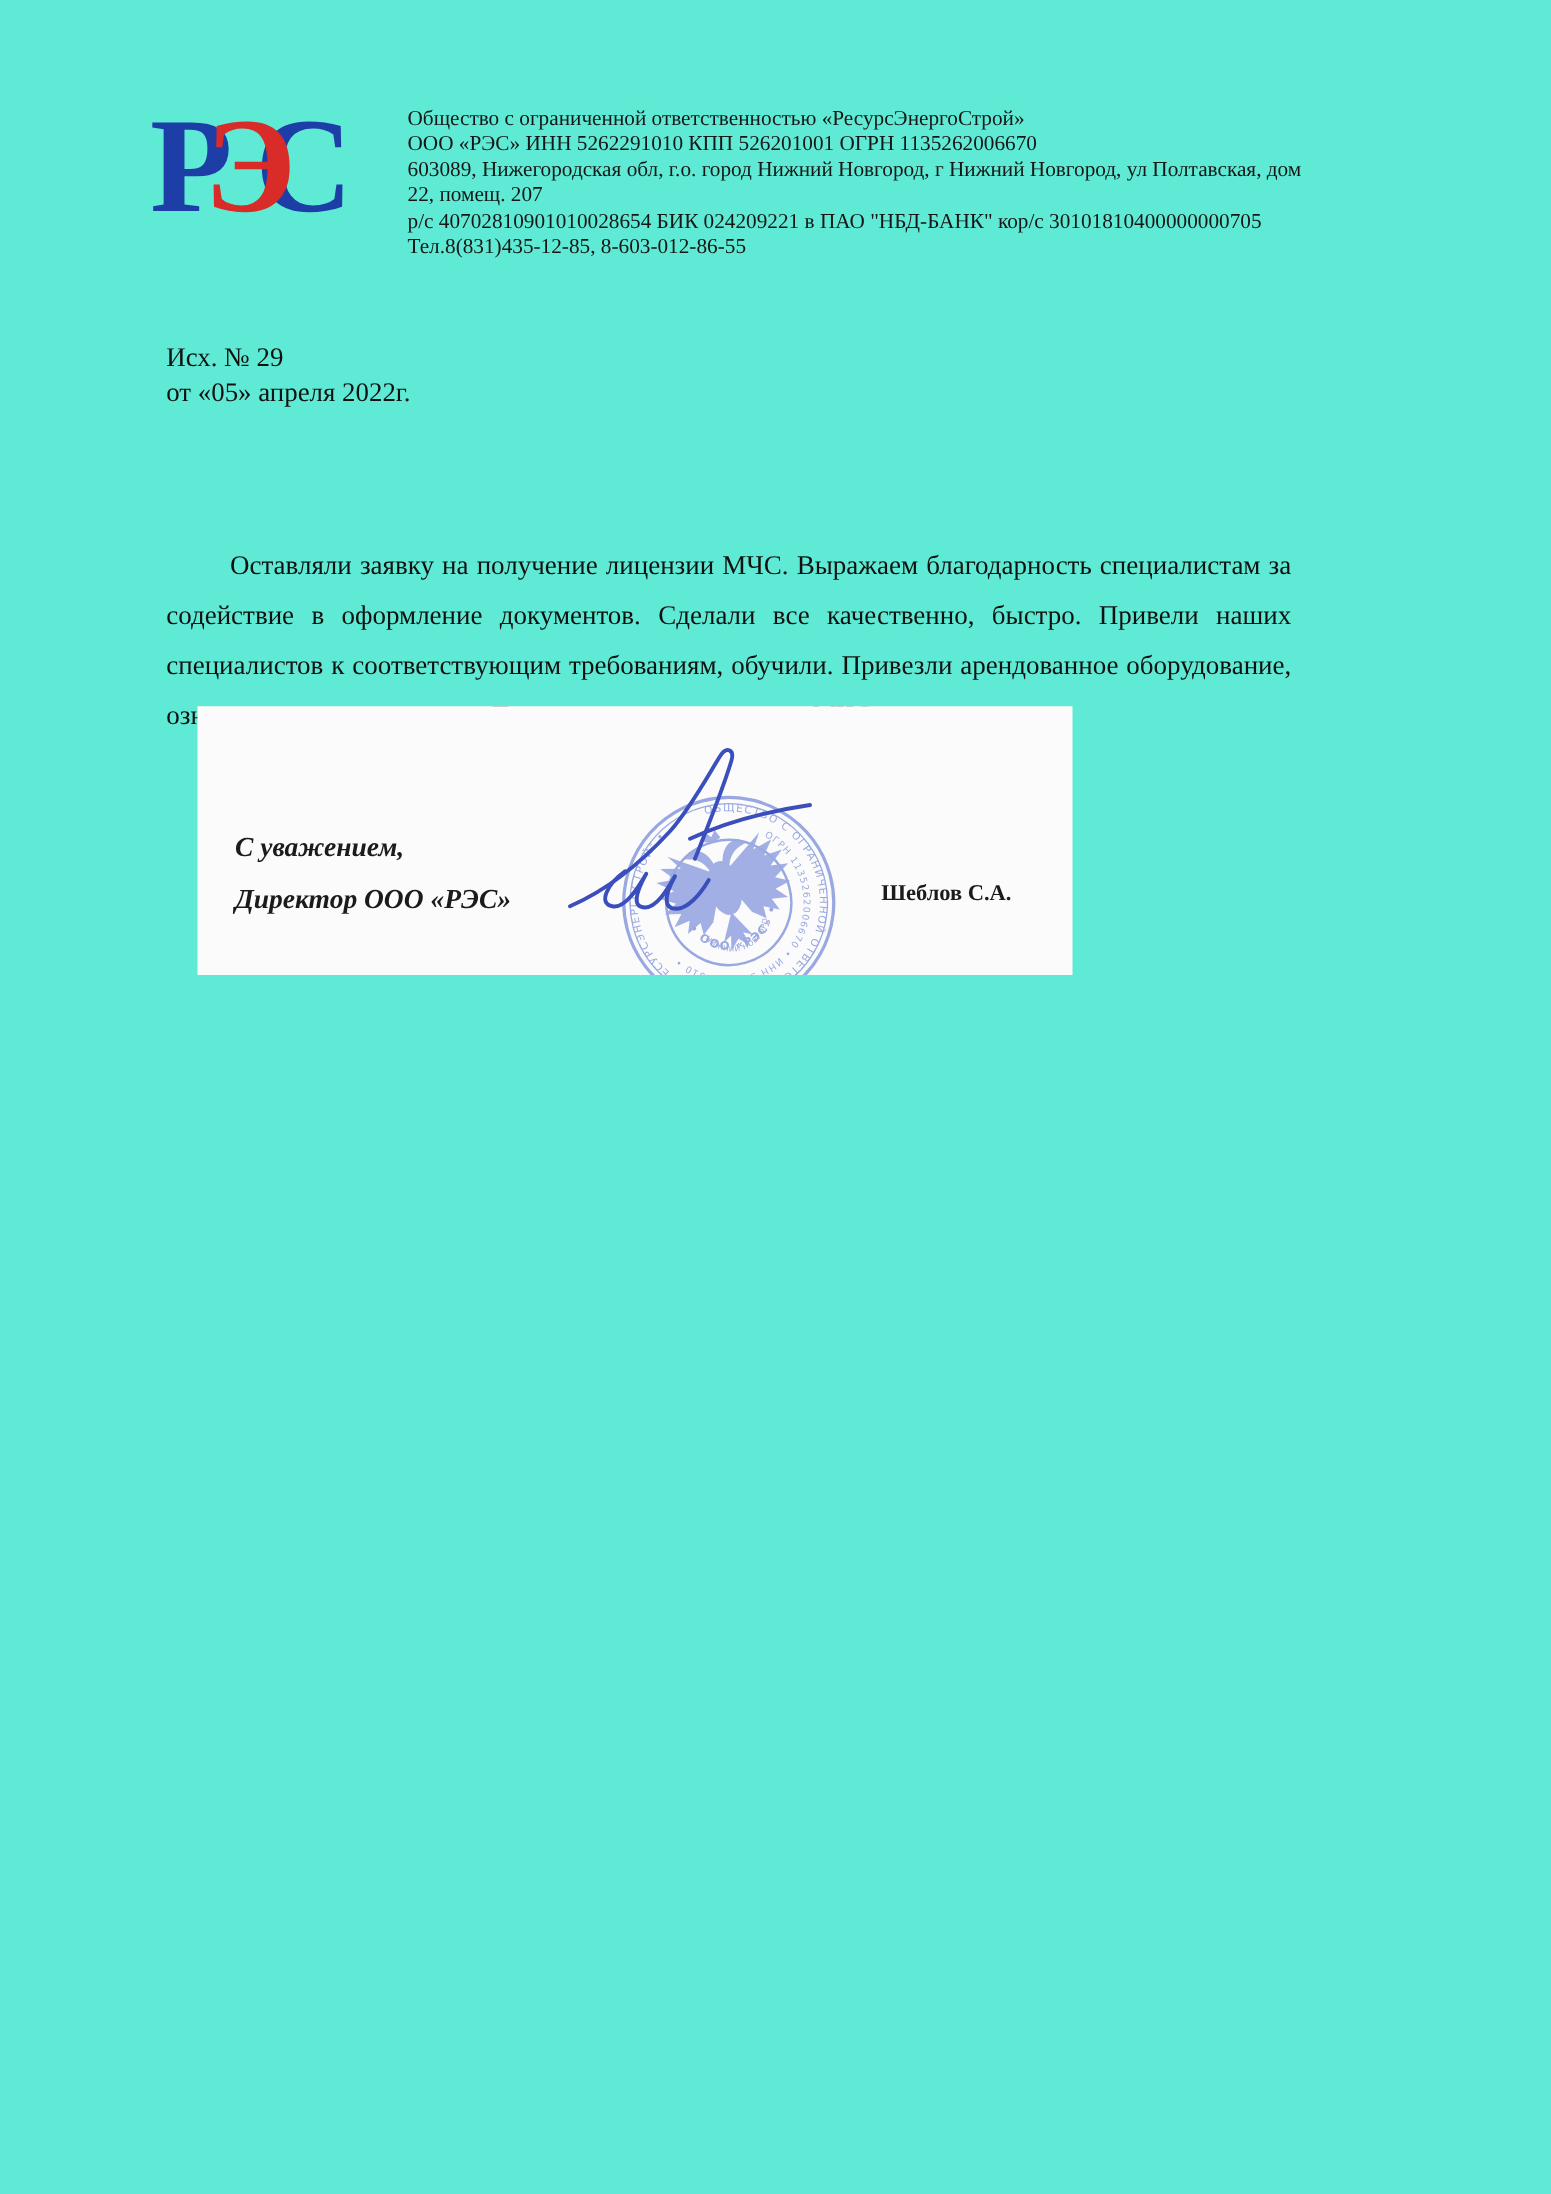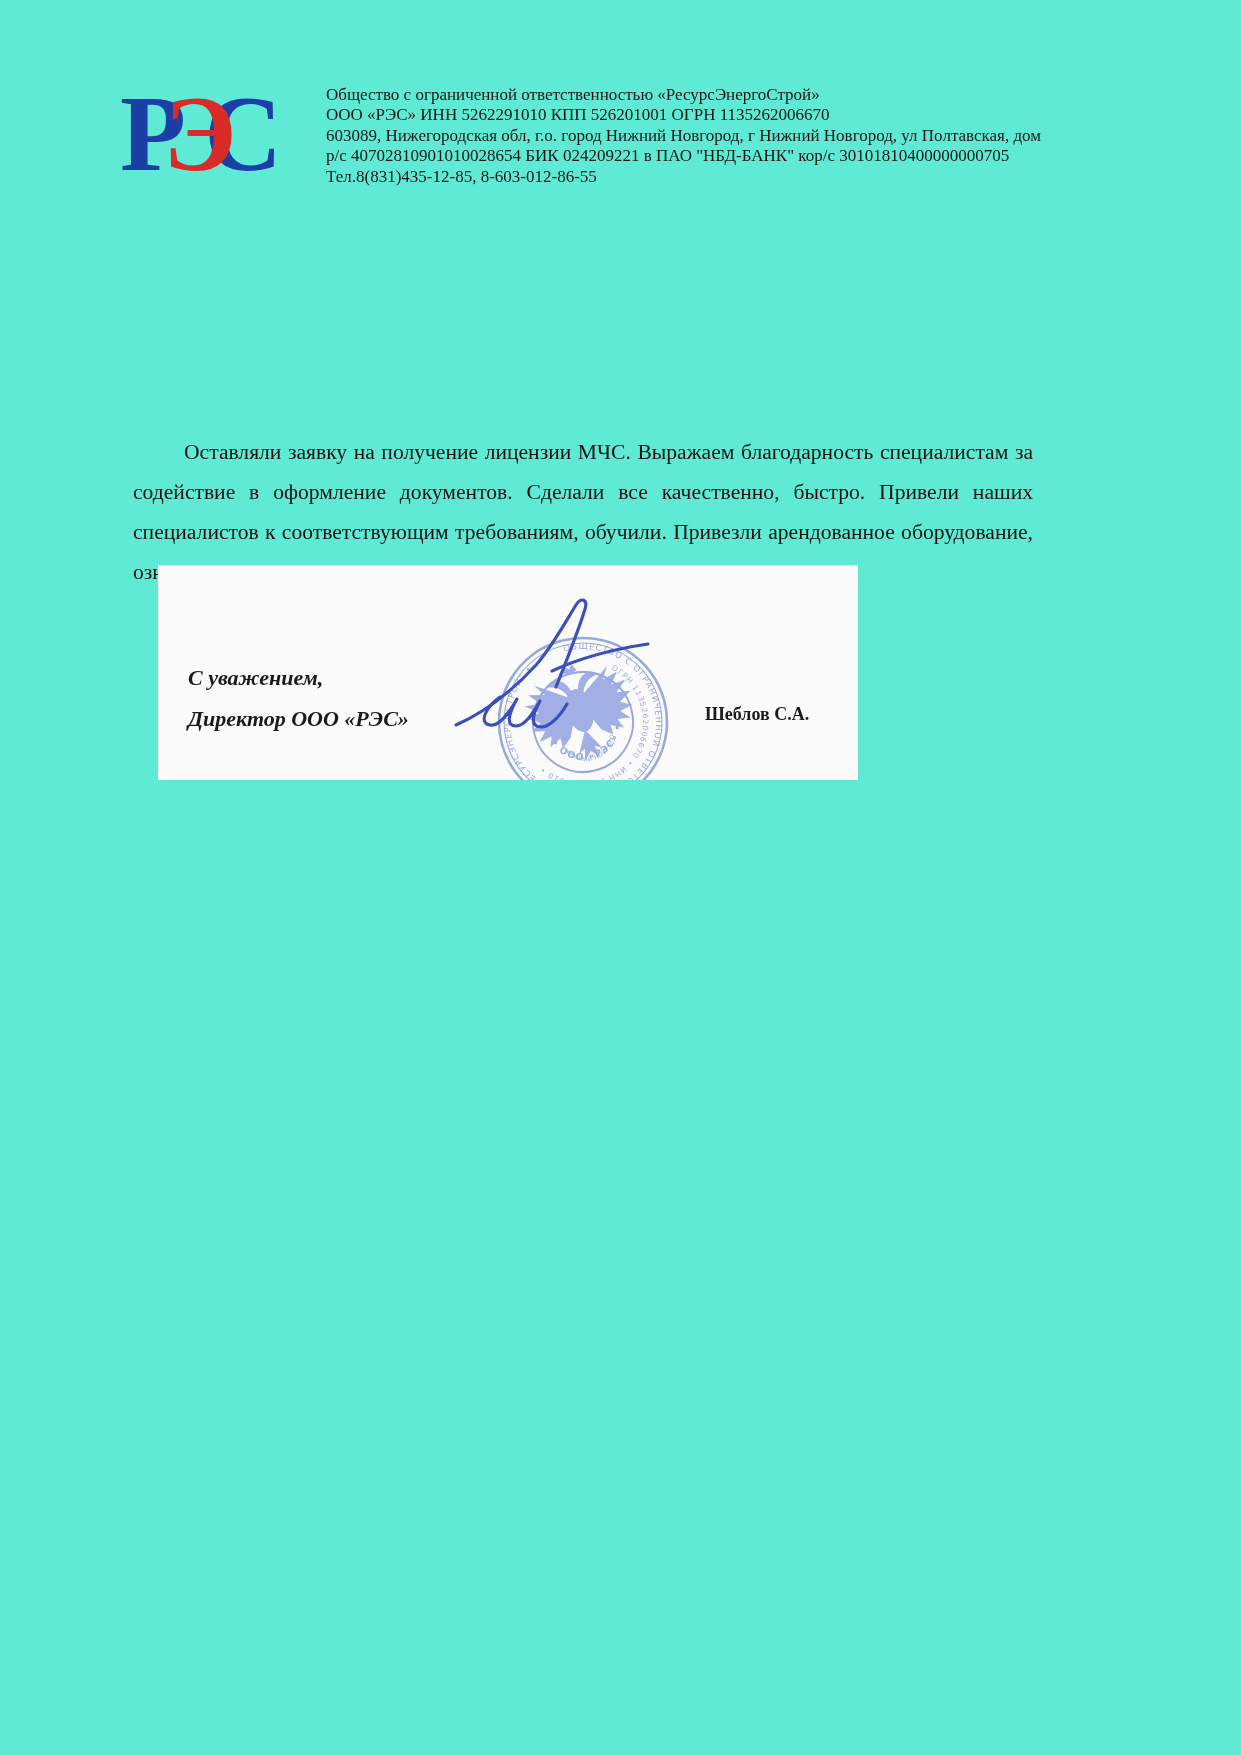--- a/index.html
+++ b/index.html
@@ -83,25 +83,30 @@
 <div class="page">
 
   <div class="letterhead">
     <div class="logo">
       <span class="l l-p">Р</span><span class="l l-e">Э</span><span class="l l-c">С</span>
     </div>
     <div class="head-text">
       <div class="hl">Общество с ограниченной ответственностью «РесурсЭнергоСтрой»</div>
       <div class="hl">ООО «РЭС» ИНН 5262291010 КПП 526201001 ОГРН 1135262006670</div>
       <div class="hl">603089, Нижегородская обл, г.о. город Нижний Новгород, г Нижний Новгород, ул Полтавская, дом</div>
+      <div class="hl">22, помещ. 207</div>
       <div class="hl">р/с 40702810901010028654 БИК 024209221 в ПАО "НБД-БАНК" кор/с 30101810400000000705</div>
       <div class="hl">Тел.8(831)435-12-85, 8-603-012-86-55</div>
     </div>
   </div>
 
+  <div class="reference">
+    <div>Исх. № 29</div>
+    <div>от «05» апреля 2022г.</div>
+  </div>
 
   <div class="body-par">Оставляли заявку на получение лицензии МЧС. Выражаем благодарность специалистам за содействие в оформление документов. Сделали все качественно, быстро. Привели наших специалистов к соответствующим требованиям, обучили. Привезли арендованное оборудование, ознакомили с документами. Теперь у нас есть лицензия МЧС.</div>
 
   <div class="sig-block">
     <div class="sig-closing">С уважением,</div>
     <div class="sig-title">Директор ООО «РЭС»</div>
     <div class="sig-name">Шеблов С.А.</div>
 
     <svg class="stamp-svg" viewBox="0 0 200 200">
       <defs>

